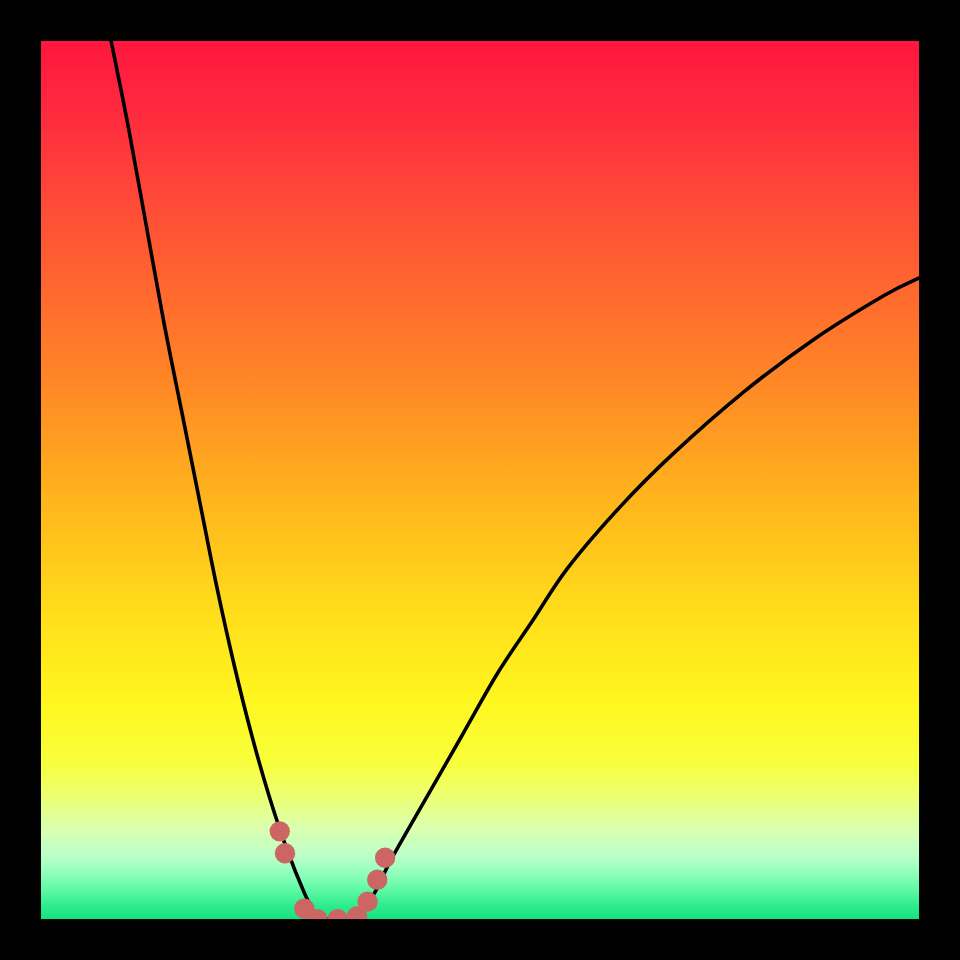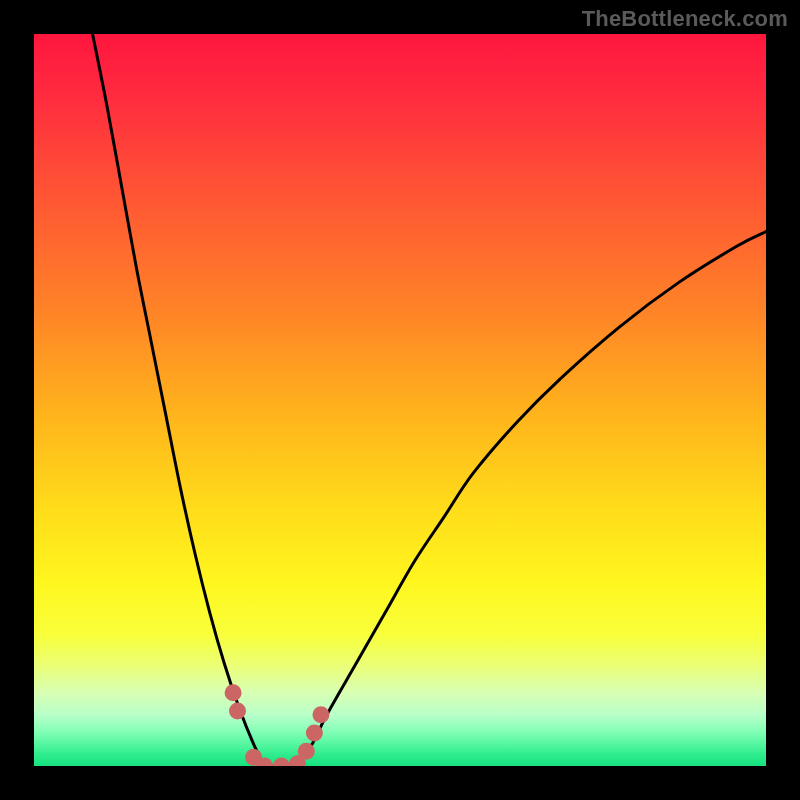--- a/index.html
+++ b/index.html
@@ -81,21 +81,20 @@
     stroke: #cc6664;
     stroke-width: 13;
     stroke-linecap: round;
   }
 </style>
 </head>
 <body>
 
 <div class="frame">
 
-  <div class="watermark">TheBottleneck.com</div>
 
   <div class="plot-area">
     <div class="grad"></div>
 
     <svg class="curve" viewBox="0 0 732 732" preserveAspectRatio="none">
       <path d="M 58.56 0 C 61 12.199999999999989, 68.32000000000001 47.57999999999993, 73.2 73.19999999999993 C 78.08 98.81999999999994, 82.96000000000001 126.88000000000002, 87.84 153.72000000000003 C 92.72 180.56000000000003, 97.60000000000001 208.61999999999995, 102.48 234.23999999999995 C 107.36 259.85999999999996, 112.24000000000001 283.0400000000001, 117.12 307.44000000000005 C 122 331.84000000000003, 126.88 356.24, 131.76 380.64 C 136.64 405.03999999999996, 141.52 430.65999999999997, 146.4 453.84 C 151.28 477.02, 156.16 498.98, 161.04 519.72 C 165.92 540.46, 170.8 559.98, 175.68 578.28 C 180.56 596.5799999999999, 185.44 613.66, 190.32 629.52 C 195.2 645.38, 200.08 660.0200000000001, 204.96 673.44 C 209.84 686.86, 215.32999999999998 700.28, 219.6 710.04 C 223.87 719.8, 228.75 728.34, 230.58 732"></path>
       <path d="M 263.52 732 C 265.96 728.34, 273.28000000000003 718.5799999999999, 278.16 710.04 C 283.04 701.5, 285.48 694.18, 292.8 680.76 C 300.12 667.34, 312.32 646.6, 322.08 629.52 C 331.84 612.4399999999999, 341.6 595.36, 351.36 578.28 C 361.12 561.1999999999999, 370.88 542.9, 380.64 527.04 C 390.4 511.17999999999995, 400.16 497.76, 409.92 483.12 C 419.68 468.48, 427 455.06, 439.2 439.2 C 451.4 423.34, 468.48 403.82000000000005, 483.12 387.96000000000004 C 497.76 372.1, 509.96 359.9, 527.04 344.03999999999996 C 544.12 328.17999999999995, 566.08 308.66, 585.6 292.8 C 605.12 276.94, 624.64 262.3, 644.16 248.88 C 663.68 235.45999999999998, 688.08 220.81999999999996, 702.72 212.27999999999997 C 717.36 203.73999999999998, 727.12 200.07999999999998, 732 197.64"></path>
       <path class="trough-line" d="M 230.58 732 L 263.52 732"></path>
       <g>
           <circle cx="199.104" cy="658.8" r="8.5" class="marker"></circle>

